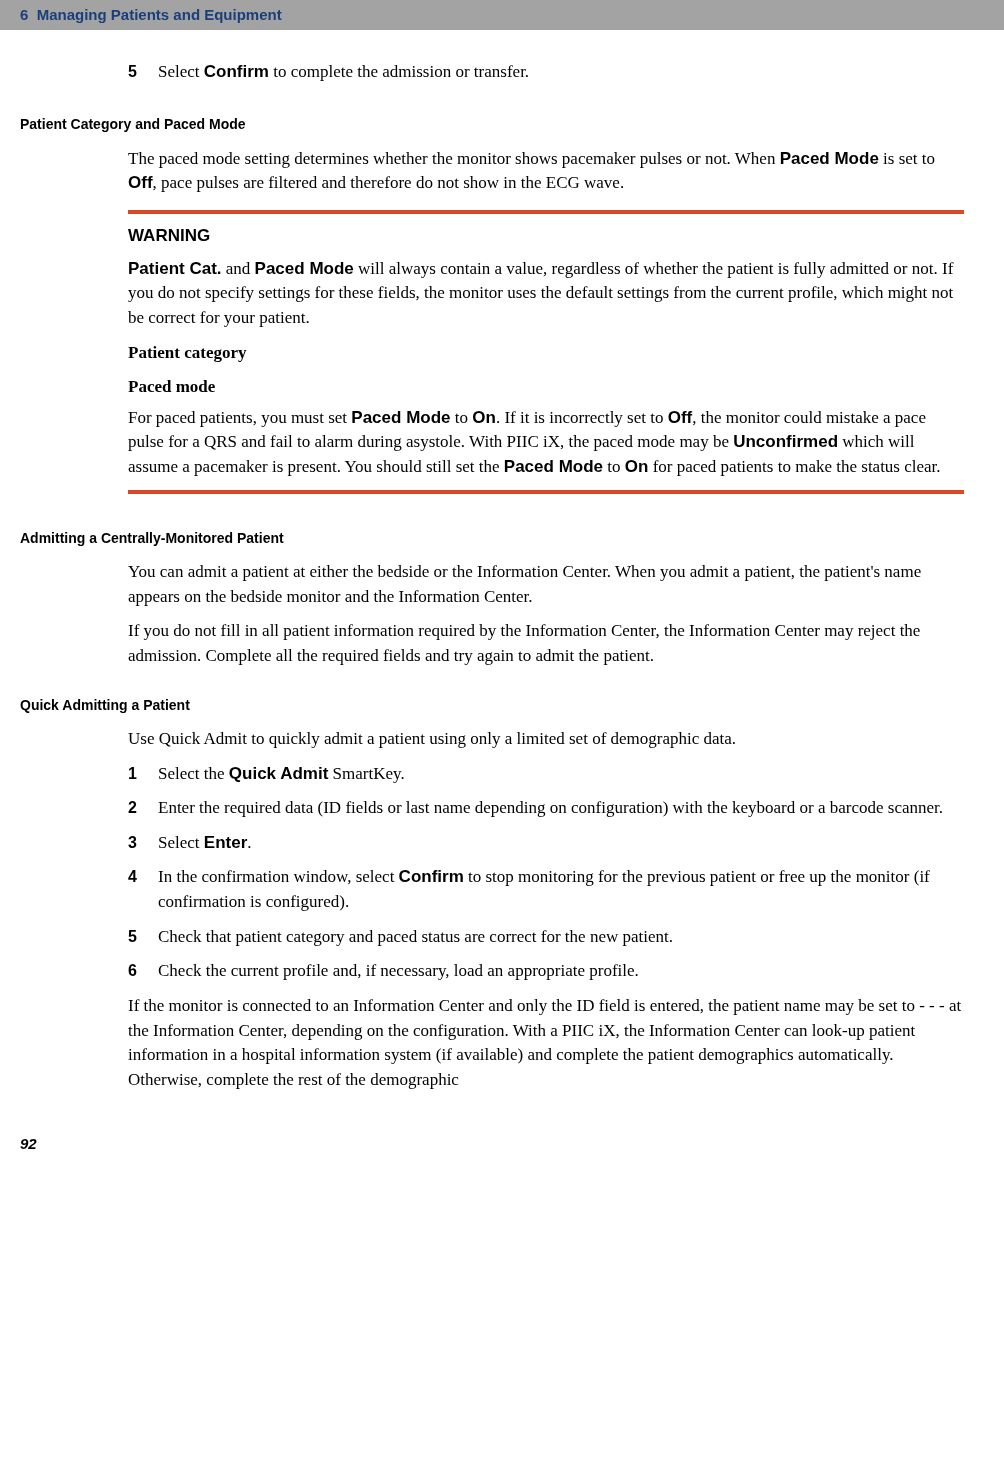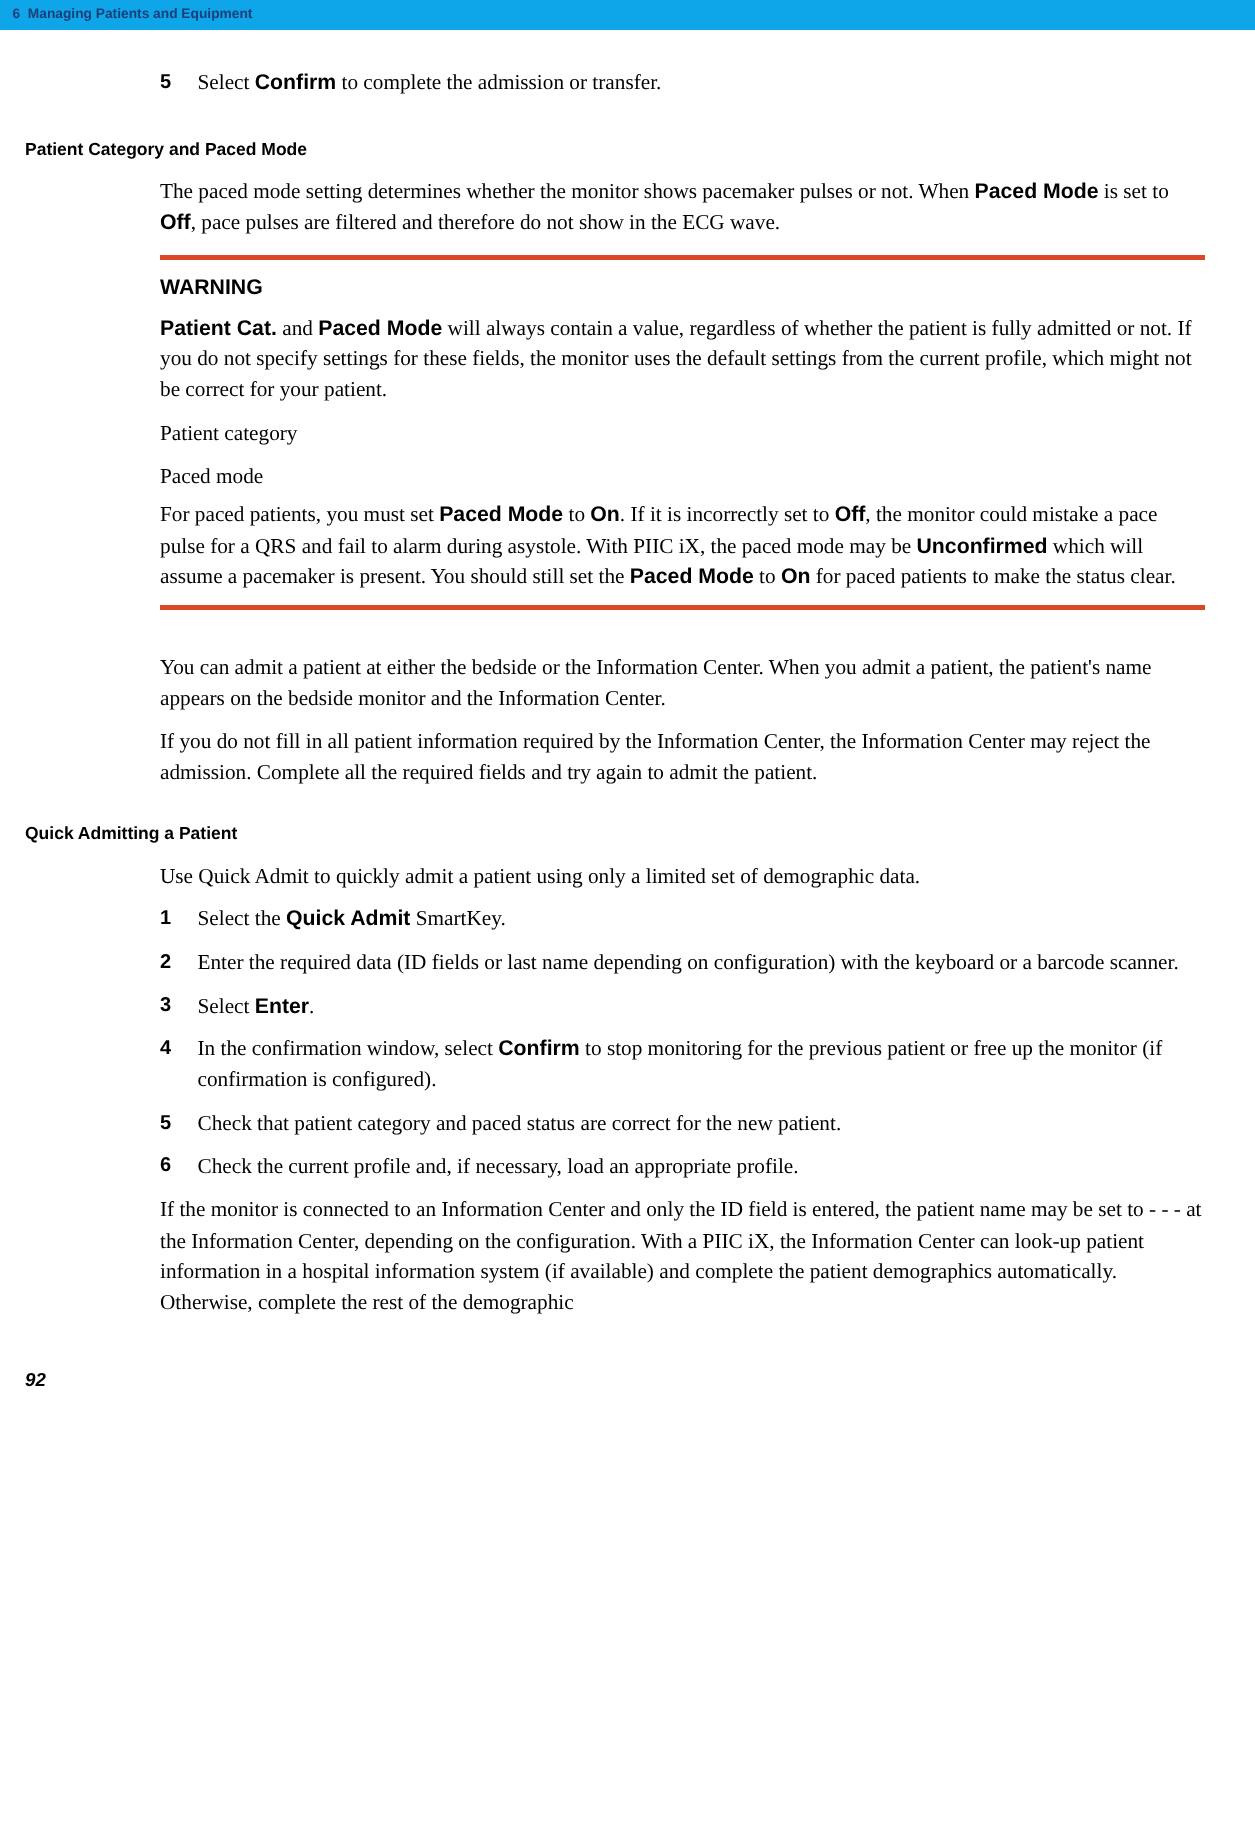--- a/index.html
+++ b/index.html
@@ -10,26 +10,26 @@
     body {
       background: #ffffff;
       width: 1004px;
       margin: 0 auto;
       font-family: Georgia, 'Times New Roman', serif;
       color: #000000;
       font-size: 17px;
       line-height: 1.45;
     }
     .header-bar {
-      background: #0ea5e9;
-      padding: 4px 10px;
+      background: #a3a3a3;
+      padding: 4px 20px;
       font-family: Arial, Helvetica, sans-serif;
       font-weight: bold;
       color: #1a3f7a;
-      font-size: 11px;
+      font-size: 15px;
     }
     .content {
       padding: 30px 20px 20px 20px;
     }
     .step-row {
       display: flex;
       margin-left: 108px;
       margin-bottom: 30px;
     }
     .step-num {
@@ -72,21 +72,21 @@
       margin-bottom: 10px;
       margin-top: 10px;
     }
     .warning-title {
       font-family: Arial, Helvetica, sans-serif;
       font-weight: bold;
       font-size: 17px;
       margin-bottom: 8px;
     }
     .warning-subhead {
-      font-weight: normal;
+      font-weight: bold;
       margin-bottom: 6px;
       margin-top: 10px;
     }
     .quick-step {
       display: flex;
       margin-left: 108px;
       margin-bottom: 10px;
     }
     .quick-step-num {
       font-family: Arial, Helvetica, sans-serif;
@@ -137,20 +137,21 @@
       <span class="bold-sans">Patient Cat.</span><span> and </span><span class="bold-sans">Paced Mode</span><span> will always contain a value, regardless of whether the patient is fully admitted or not. If you do not specify settings for these fields, the monitor uses the default settings from the current profile, which might not be correct for your patient.</span>
     </div>
     <div class="warning-subhead">Patient category</div>
     <div class="warning-subhead">Paced mode</div>
     <div class="para">
       <span>For paced patients, you must set </span><span class="bold-sans">Paced Mode</span><span> to </span><span class="bold-sans">On</span><span>. If it is incorrectly set to </span><span class="bold-sans">Off</span><span>, the monitor could mistake a pace pulse for a QRS and fail to alarm during asystole. With PIIC iX, the paced mode may be </span><span class="bold-sans">Unconfirmed</span><span> which will assume a pacemaker is present. You should still set the </span><span class="bold-sans">Paced Mode</span><span> to </span><span class="bold-sans">On</span><span> for paced patients to make the status clear.</span>
     </div>
     <div class="warning-bar"></div>
   </div>
 
+  <h2 class="section-head">Admitting a Centrally-Monitored Patient</h2>
   <div class="body-block">
     <div class="para">You can admit a patient at either the bedside or the Information Center. When you admit a patient, the patient's name appears on the bedside monitor and the Information Center.</div>
     <div class="para">If you do not fill in all patient information required by the Information Center, the Information Center may reject the admission. Complete all the required fields and try again to admit the patient.</div>
   </div>
 
   <h2 class="section-head" style="margin-top:26px">Quick Admitting a Patient</h2>
   <div class="body-block">
     <div class="para">Use Quick Admit to quickly admit a patient using only a limited set of demographic data.</div>
   </div>
 

